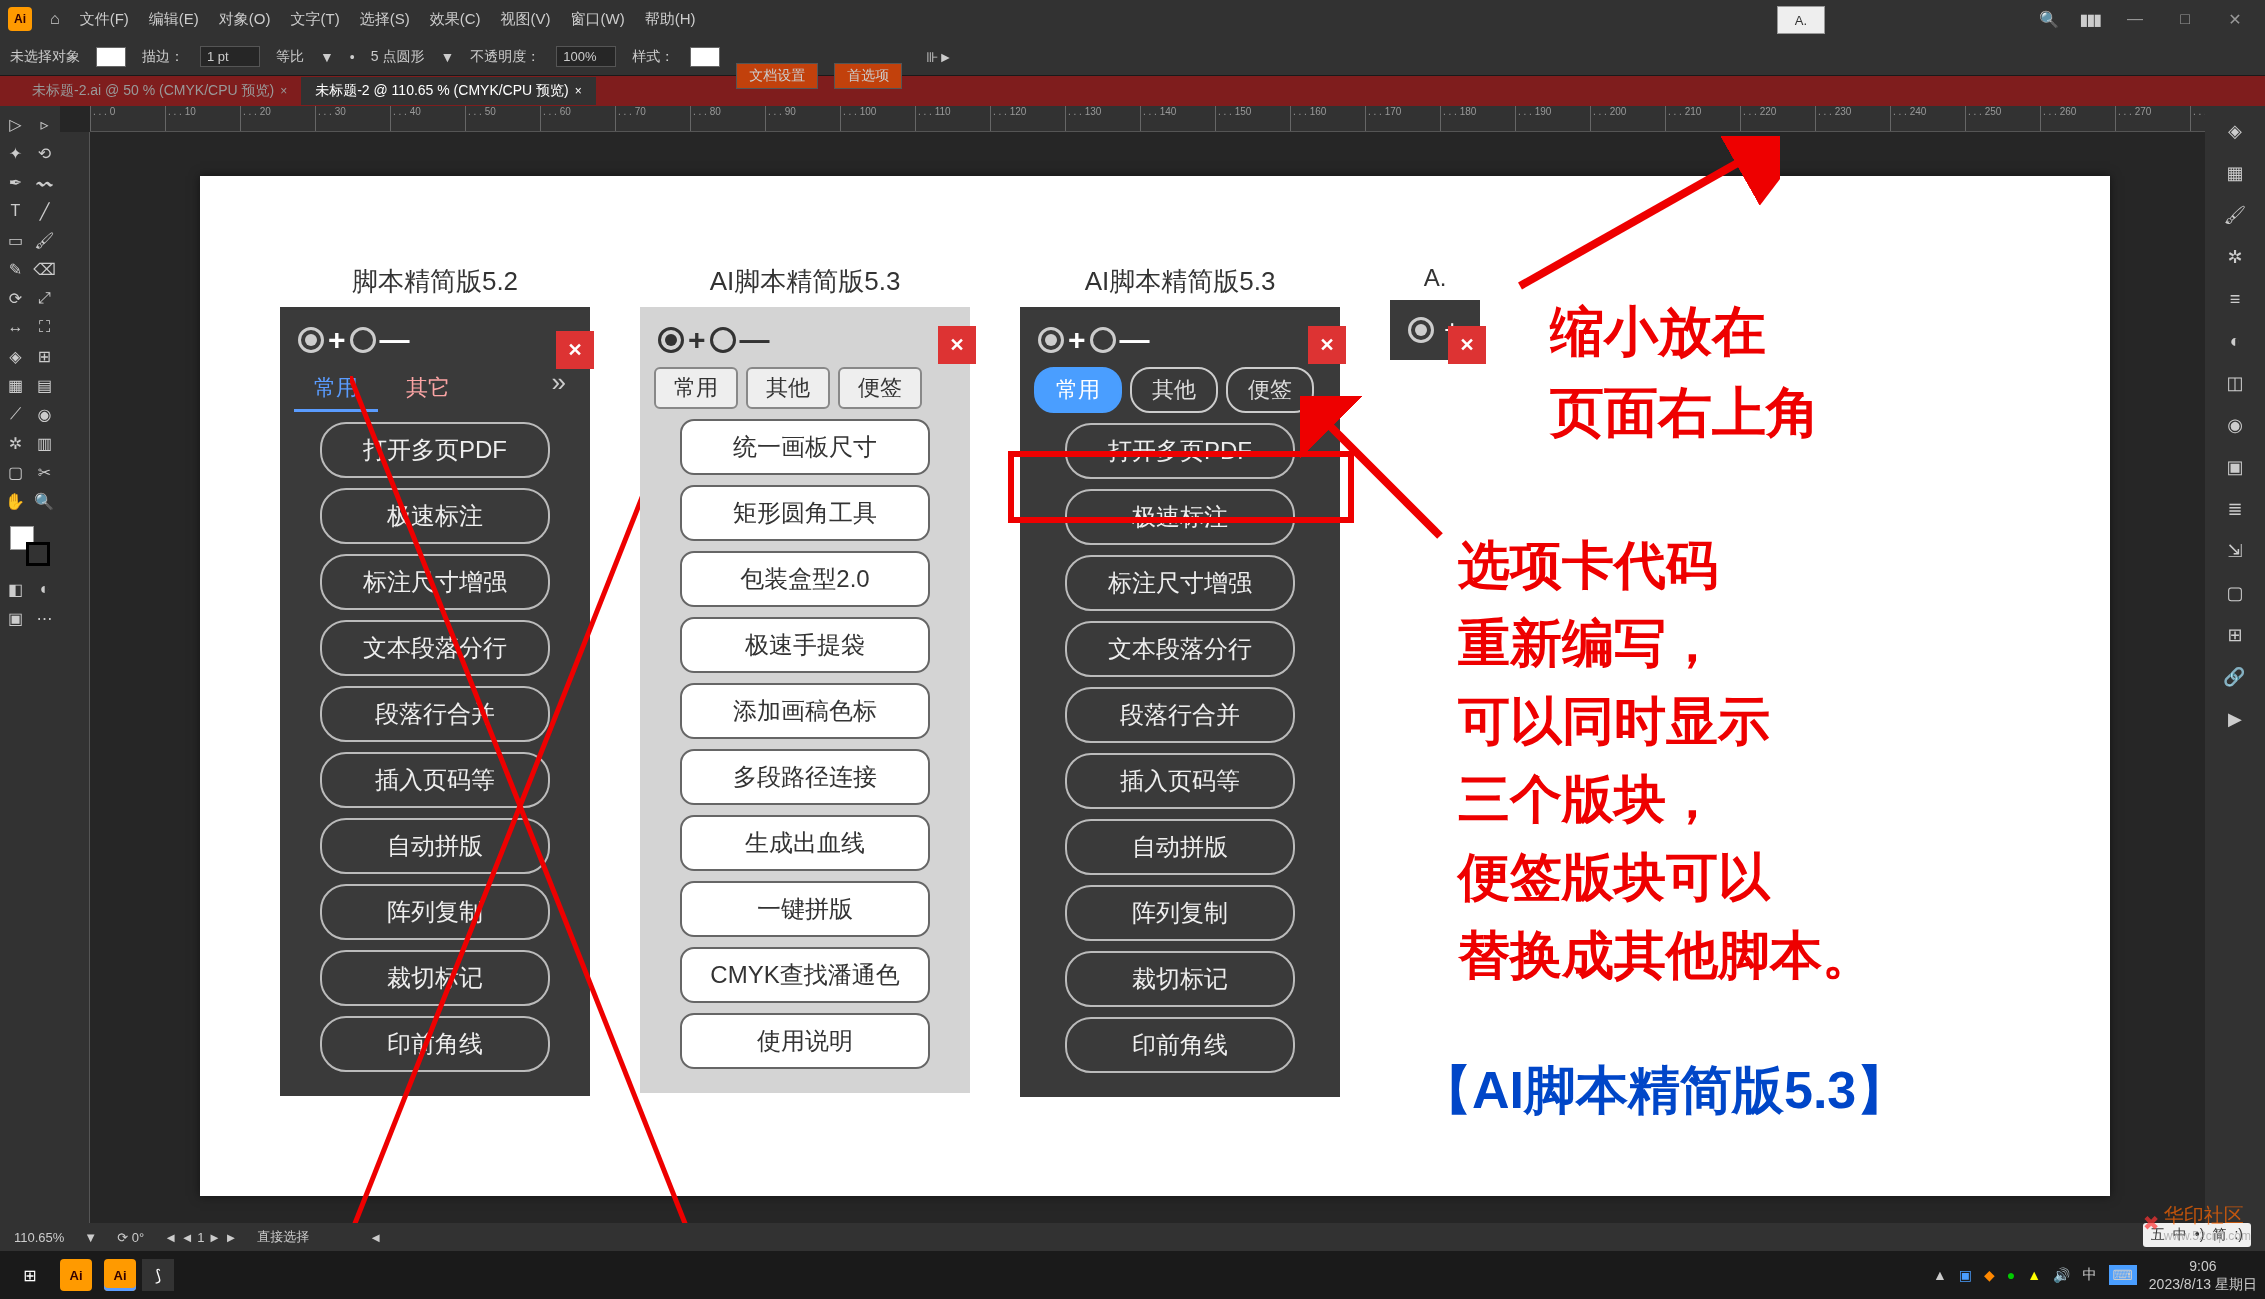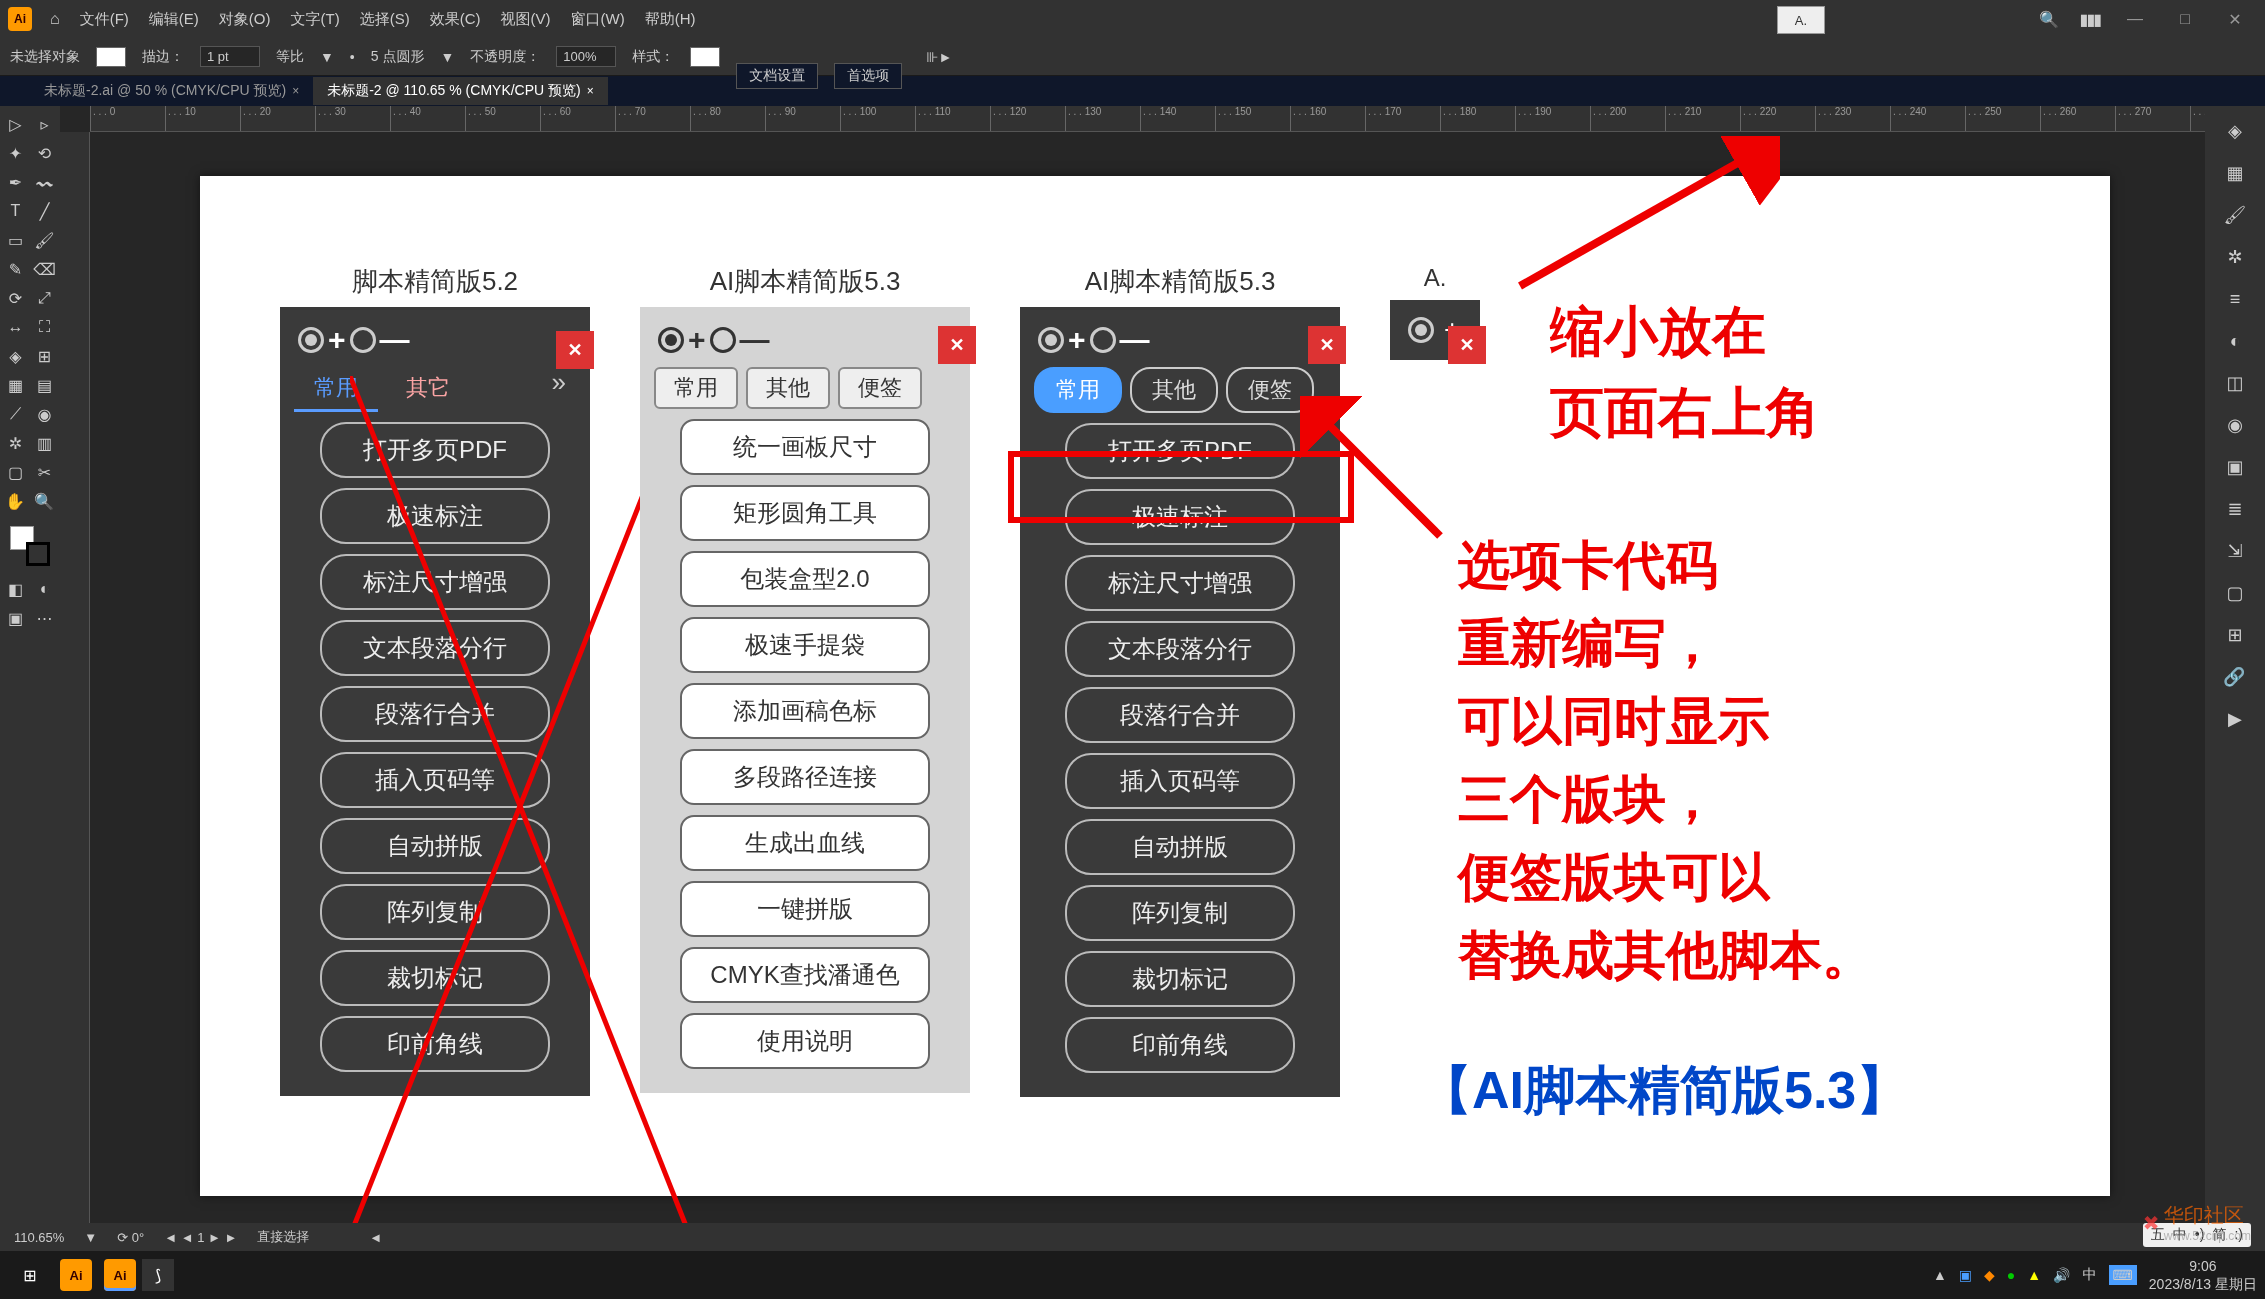--- a/index.html
+++ b/index.html
@@ -9,22 +9,22 @@
 .home-icon{margin:0 10px;color:#ccc;cursor:pointer;}
 .menu-item{padding:0 10px;cursor:pointer;font-size:15px;}
 .top-right{margin-left:auto;display:flex;align-items:center;gap:20px;padding-right:15px;}
 .search-box{color:#999;cursor:pointer;}
 .window-control{width:30px;text-align:center;cursor:pointer;color:#999;}
 .mini-panel{position:absolute;top:6px;right:440px;width:48px;height:28px;background:#eee;border:1px solid #999;display:flex;align-items:center;justify-content:center;font-size:13px;color:#333;}
 .options-bar{height:38px;background:#323232;border-bottom:1px solid #1a1a1a;display:flex;align-items:center;color:#ccc;font-size:14px;padding:0 10px;gap:16px;}
 .opt-label{font-size:14px;}
 .opt-input{background:#262626;border:1px solid #555;color:#ccc;padding:2px 6px;width:60px;font-size:13px;}
 .opt-swatch{width:30px;height:20px;background:#fff;border:1px solid #666;}
-.opt-btn{background:#0f172a;border:1px solid #555;color:#ccc;padding:3px 12px;font-size:14px;cursor:pointer;margin-top:38px;}
-.tabs-bar{height:30px;background:#0f172a;display:flex;align-items:center;padding-left:30px;}
+.opt-btn{background:#c2410c;border:1px solid #555;color:#ccc;padding:3px 12px;font-size:14px;cursor:pointer;margin-top:38px;}
+.tabs-bar{height:30px;background:#7f1d1d;display:flex;align-items:center;padding-left:18px;}
 .doc-tab{padding:5px 14px;color:#999;font-size:14px;cursor:pointer;display:flex;align-items:center;gap:6px;}
 .doc-tab.active{background:#323232;color:#fff;}
 .tab-close{font-size:12px;cursor:pointer;}
 .main-area{display:flex;height:calc(100% - 180px);}
 .left-tools{width:60px;background:#323232;display:flex;flex-direction:column;align-items:center;padding-top:4px;gap:1px;}
 .left-tools.double{width:60px;}
 .tool-row{display:flex;gap:1px;}
 .tool{width:28px;height:28px;display:flex;align-items:center;justify-content:center;color:#ccc;cursor:pointer;font-size:16px;}
 .fill-stroke{margin-top:10px;position:relative;width:40px;height:40px;}
 .fill-sq{position:absolute;width:24px;height:24px;background:#fff;border:1px solid #999;top:0;left:0;}

